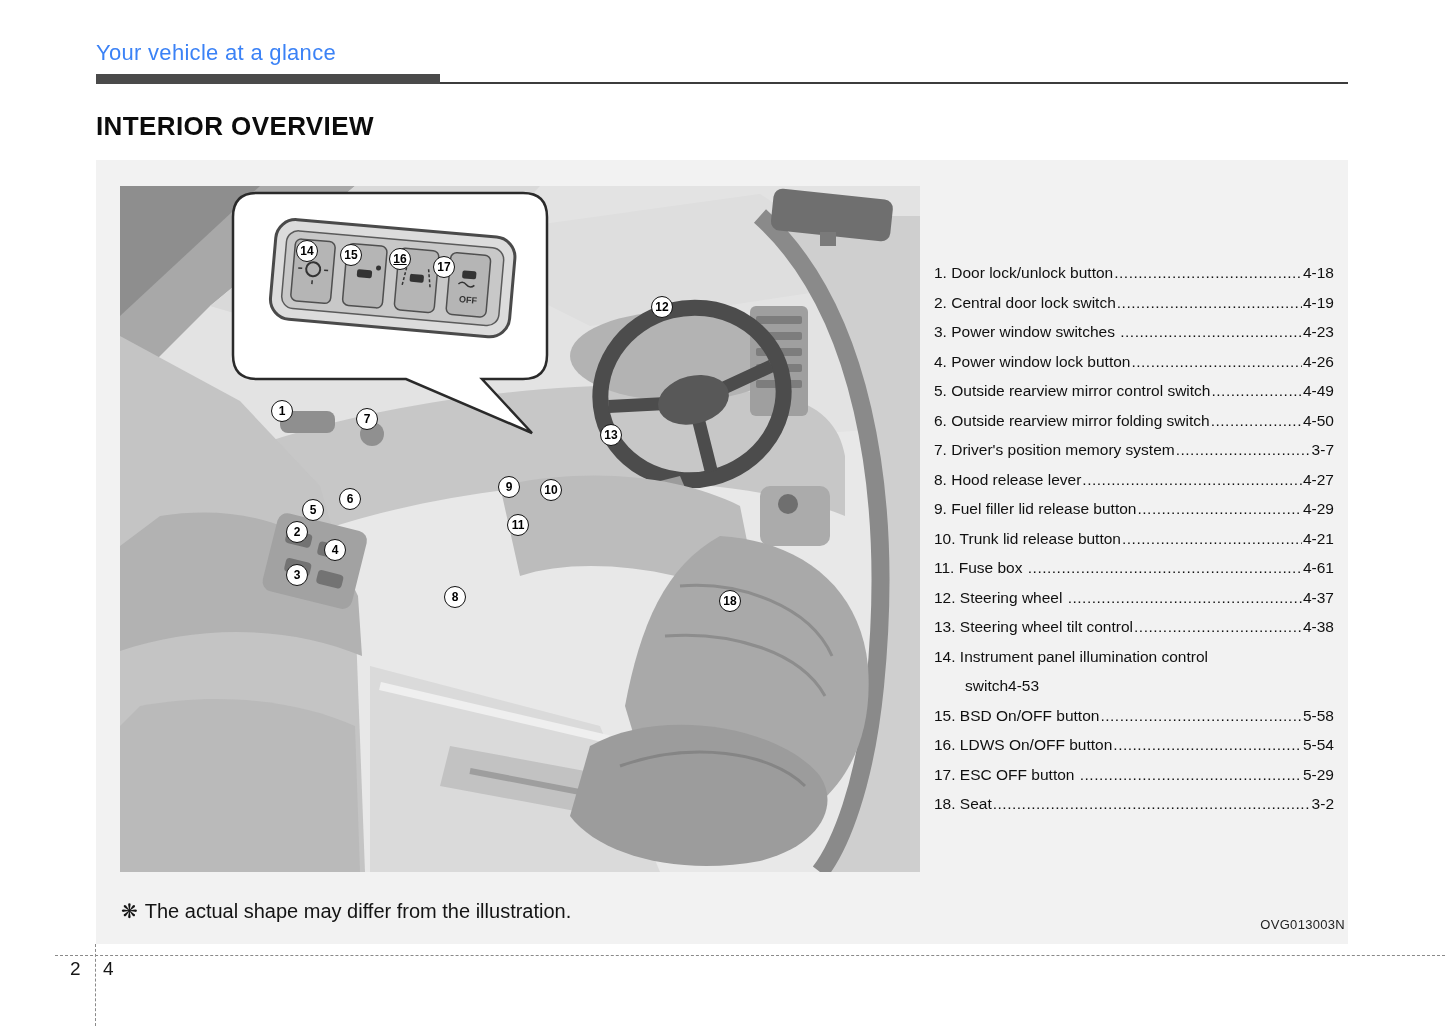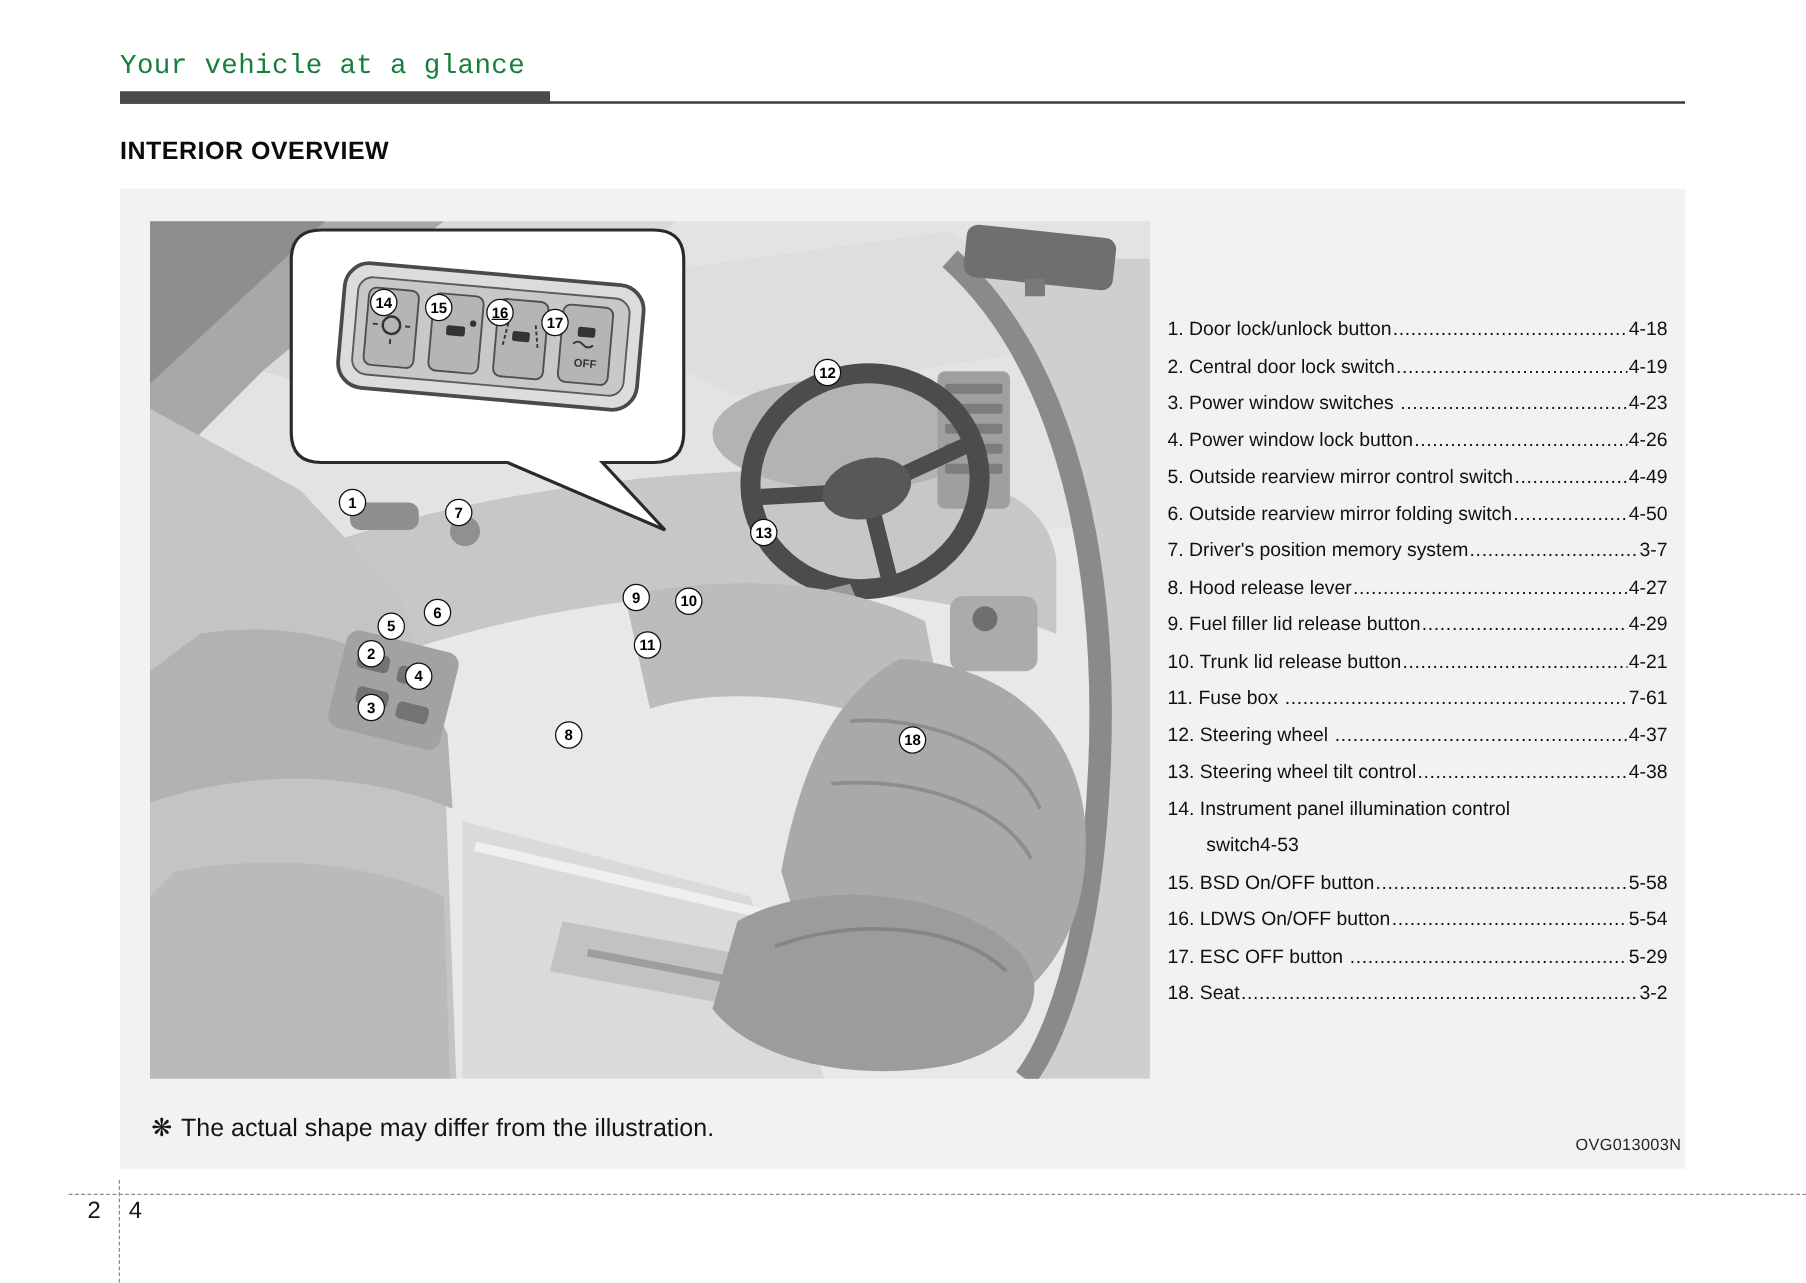--- a/index.html
+++ b/index.html
@@ -1,26 +1,26 @@
 <!DOCTYPE html>
 <html><head>
 <meta charset="utf-8">
 <style>
   * { margin:0; padding:0; box-sizing:border-box; }
   html,body { width:1445px; height:1026px; background:#ffffff; overflow:hidden;
               font-family:"Liberation Sans", sans-serif; color:#111; }
   .content { position:absolute; left:96px; top:0; width:1252px; }
 
   
-  .header-title { margin-top:40px; font-family:Liberation Mono, monospace;
-                  font-size:22px; color:#15803d; letter-spacing:0.3px; }
+  .header-title { margin-top:40px; font-family:Liberation Sans, sans-serif;
+                  font-size:22px; color:#3b82f6; letter-spacing:0.3px; }
   .header-rule  { position:relative; margin-top:8px; height:10px; border-bottom:2px solid #3c3c3c; }
   .header-rule .thick { position:absolute; left:0; bottom:-2px; width:344px; height:10px; background:#4a4a4a; }
 
-  .section-title { margin-top:27px; font-size:20px; font-weight:bold; color:#0c0c0c; letter-spacing:0.4px; }
+  .section-title { margin-top:27px; font-size:26px; font-weight:bold; color:#0c0c0c; letter-spacing:0.4px; }
 
   
   .figure-panel { position:relative; margin-top:18px; width:1252px; height:784px; background:#f2f2f2; }
   .illustration { position:absolute; left:24px; top:26px; width:800px; height:686px; }
   .illustration svg { position:absolute; left:0; top:0; }
 
   .callout { position:absolute; width:22px; height:22px; margin-left:-11px; margin-top:-11px;
              border-radius:50%; background:#fff; border:1.5px solid #111;
              font-size:12px; font-weight:bold; color:#000;
              display:flex; align-items:center; justify-content:center; z-index:5; }
@@ -230,21 +230,21 @@
           <span class="pg">4-29</span>
         </div>
         <div class="legend-row">
           <span class="lbl">10. Trunk lid release button</span>
           <span class="leader"></span>
           <span class="pg">4-21</span>
         </div>
         <div class="legend-row">
           <span class="lbl">11. Fuse box </span>
           <span class="leader"></span>
-          <span class="pg">7-61</span>
+          <span class="pg">4-61</span>
         </div>
         <div class="legend-row">
           <span class="lbl">12. Steering wheel </span>
           <span class="leader"></span>
           <span class="pg">4-37</span>
         </div>
         <div class="legend-row">
           <span class="lbl">13. Steering wheel tilt control</span>
           <span class="leader"></span>
           <span class="pg">4-38</span>

